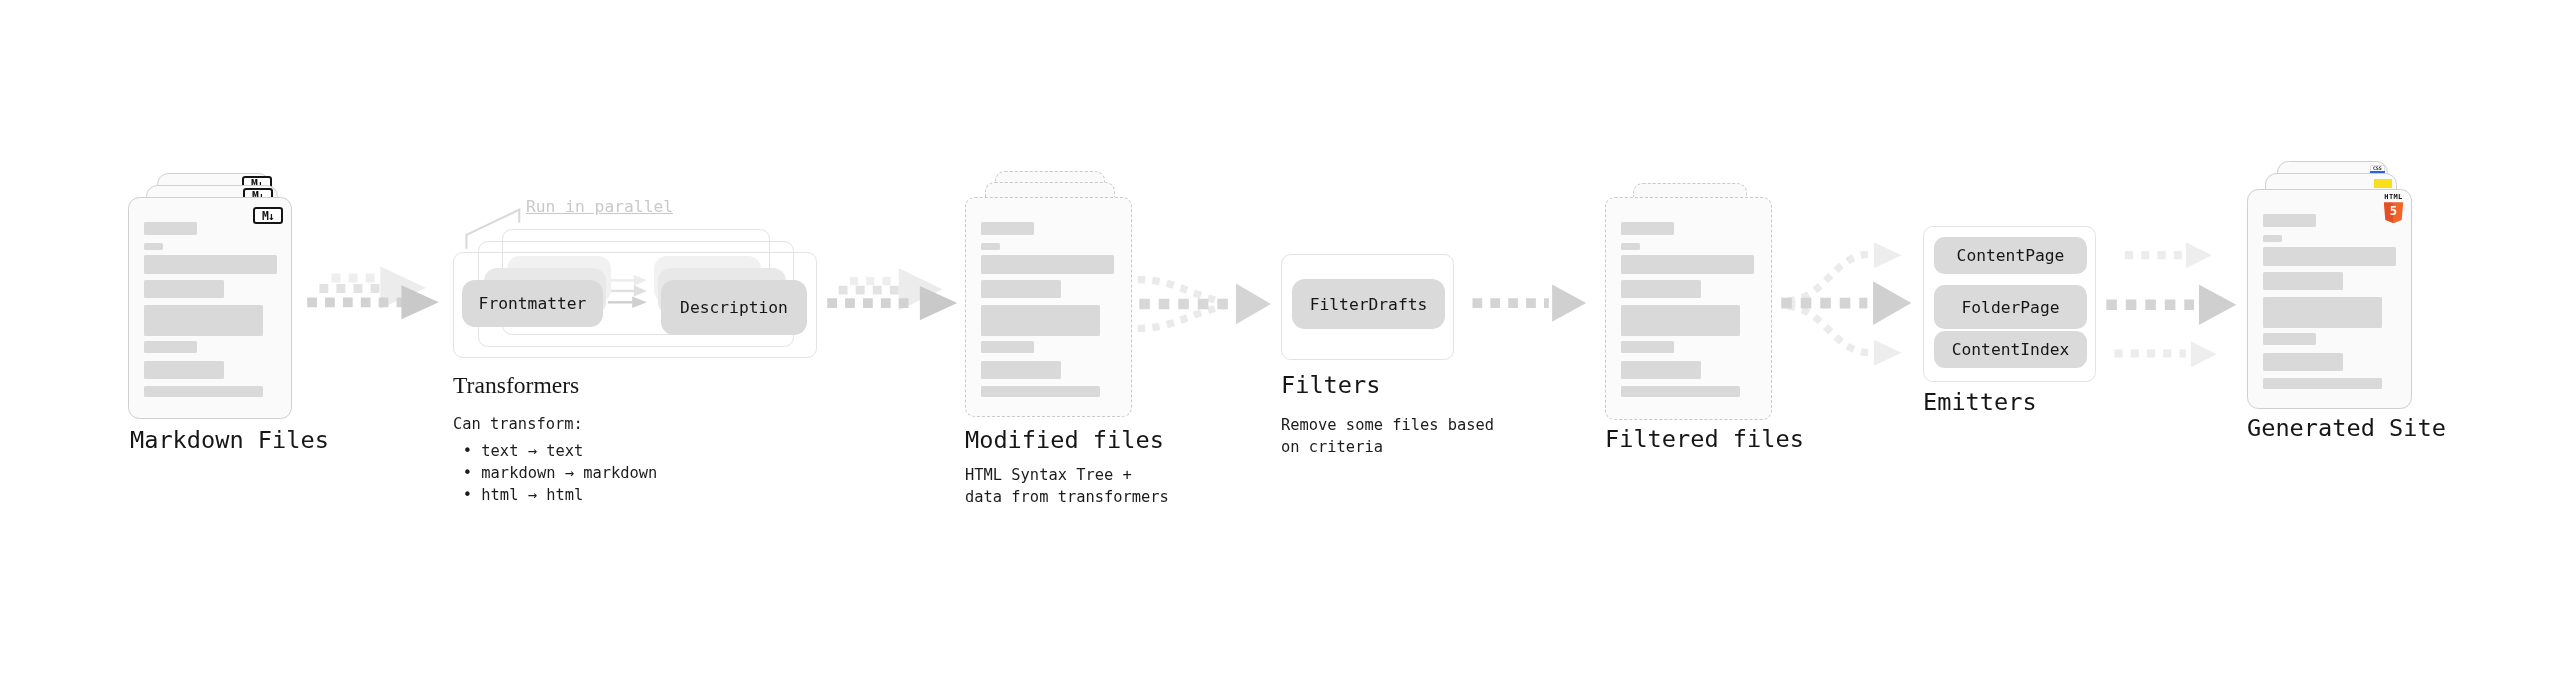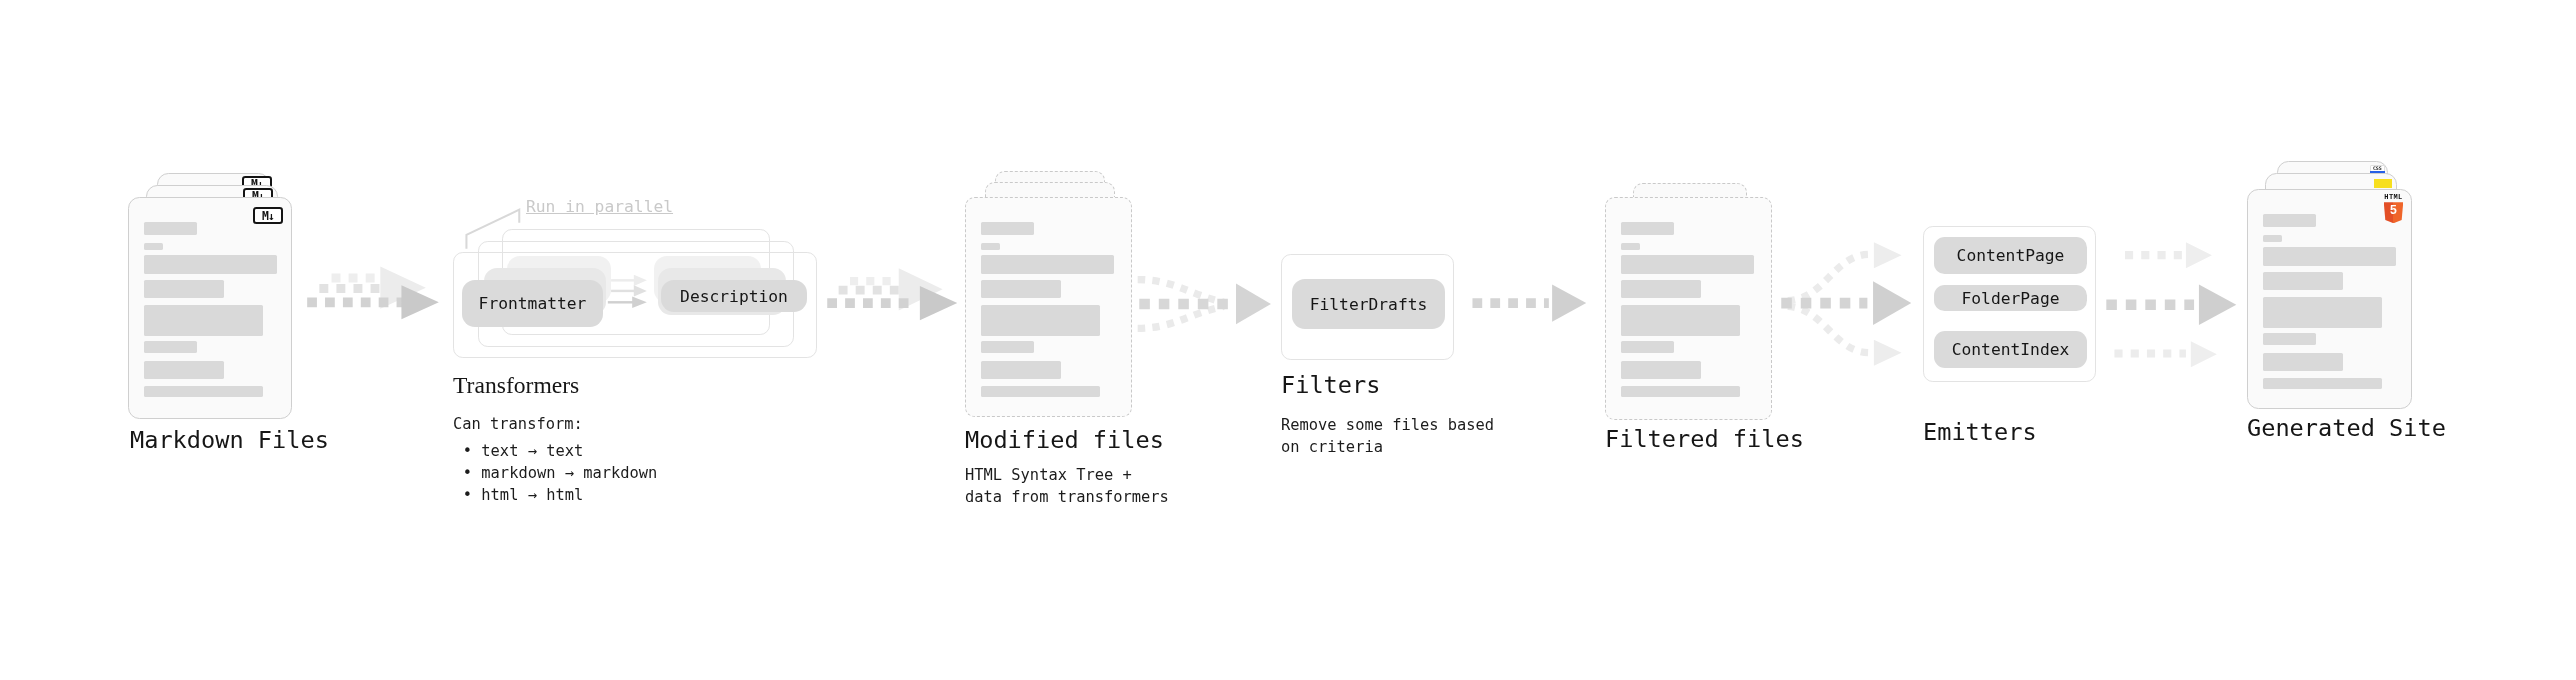--- a/index.html
+++ b/index.html
@@ -130,21 +130,21 @@
 
   <div class="obox" style="left:502px; top:229px; width:268px; height:106px;"></div>
   <div class="obox" style="left:478px; top:241px; width:316px; height:106px;"></div>
   <div class="obox" style="left:453px; top:252px; width:364px; height:106px;"></div>
 
   <div class="node l3" style="left:507px; top:256px; width:104px; height:47px;"></div>
   <div class="node l3" style="left:654px; top:256px; width:107px; height:47px;"></div>
   <div class="node l2" style="left:484px; top:268px; width:122px; height:47px;"></div>
   <div class="node l2" style="left:658px; top:268px; width:128px; height:47px;"></div>
   <div class="node" style="left:462px; top:280px; width:141px; height:47px;">Frontmatter</div>
-  <div class="node" style="left:661px; top:280px; width:146px; height:32px;">Description</div>
+  <div class="node" style="left:661px; top:280px; width:146px; height:55px;">Description</div>
 
   <div class="title" style="left:453px; top:372px;font-family:Liberation Serif, serif;">Transformers</div>
   <div class="body" style="left:453px; top:413px;">
     <div>Can transform:</div>
     <div class="indent" style="margin-top:4.9px;">• text → text</div>
     <div class="indent">• markdown → markdown</div>
     <div class="indent">• html → html</div>
   </div>
 
   <div class="card dashed" style="left:995px; top:171px; width:110px; height:49px;"></div>
@@ -181,35 +181,35 @@
       <div class="sk-bar" style="top: 82px; width: 80px; height: 18px;"></div>
       <div class="sk-bar" style="top: 107px; width: 119px; height: 31px;"></div>
       <div class="sk-bar" style="top: 143px; width: 53px; height: 12.2px;"></div>
       <div class="sk-bar" style="top: 163px; width: 80px; height: 18px;"></div>
       <div class="sk-bar" style="top: 188px; width: 119px; height: 10.6px;"></div>
     </div>
   <div class="title" style="left:1605px; top:425px;">Filtered files</div>
 
   <div class="obox" style="left:1923px; top:226px; width:173px; height:156px;"></div>
   <div class="node" style="left:1934px; top:237px; width:153px; height:37px; border-radius:10.6px;">ContentPage</div>
-  <div class="node" style="left:1934px; top:285px; width:153px; height:26px; border-radius:10.6px;">FolderPage</div>
+  <div class="node" style="left:1934px; top:285px; width:153px; height:44px; border-radius:10.6px;">FolderPage</div>
   <div class="node" style="left:1934px; top:331px; width:153px; height:37px; border-radius:11px;">ContentIndex</div>
-  <div class="title" style="left:1923px; top:388px;margin-top:30px;">Emitters</div>
+  <div class="title" style="left:1923px; top:388px;">Emitters</div>
 
   <div class="card" style="left:2277px; top:161px; width:111px; height:57px;">
     <div class="css-badge" style="left:92px; top:3.3px;">
       <div class="css-word">CSS</div>
       <div class="css-bar"></div>
     </div>
   </div>
   <div class="card" style="left:2265px; top:173px; width:132px; height:57px;">
     <div class="js-badge" style="left:108px; top:4.9px;"></div>
   </div>
   <div class="card" style="left:2247px; top:189px; width:165px; height:220px;">
-    <div class="html5-logo" style="left:135px; top:4.1px;font-family:Liberation Mono, monospace;">
+    <div class="html5-logo" style="left:135px; top:4.1px;">
       <div class="html5-word">HTML</div>
       <div class="html5-shield">5</div>
     </div>
   <div class="sk-bar" style="top: 24.4px; width: 53px; height: 12.2px;"></div>
       <div class="sk-bar" style="top: 45px; width: 18.7px; height: 6.5px;"></div>
       <div class="sk-bar" style="top: 57px; width: 133px; height: 18.7px;"></div>
       <div class="sk-bar" style="top: 82px; width: 80px; height: 18px;"></div>
       <div class="sk-bar" style="top: 107px; width: 119px; height: 31px;"></div>
       <div class="sk-bar" style="top: 143px; width: 53px; height: 12.2px;"></div>
       <div class="sk-bar" style="top: 163px; width: 80px; height: 18px;"></div>

